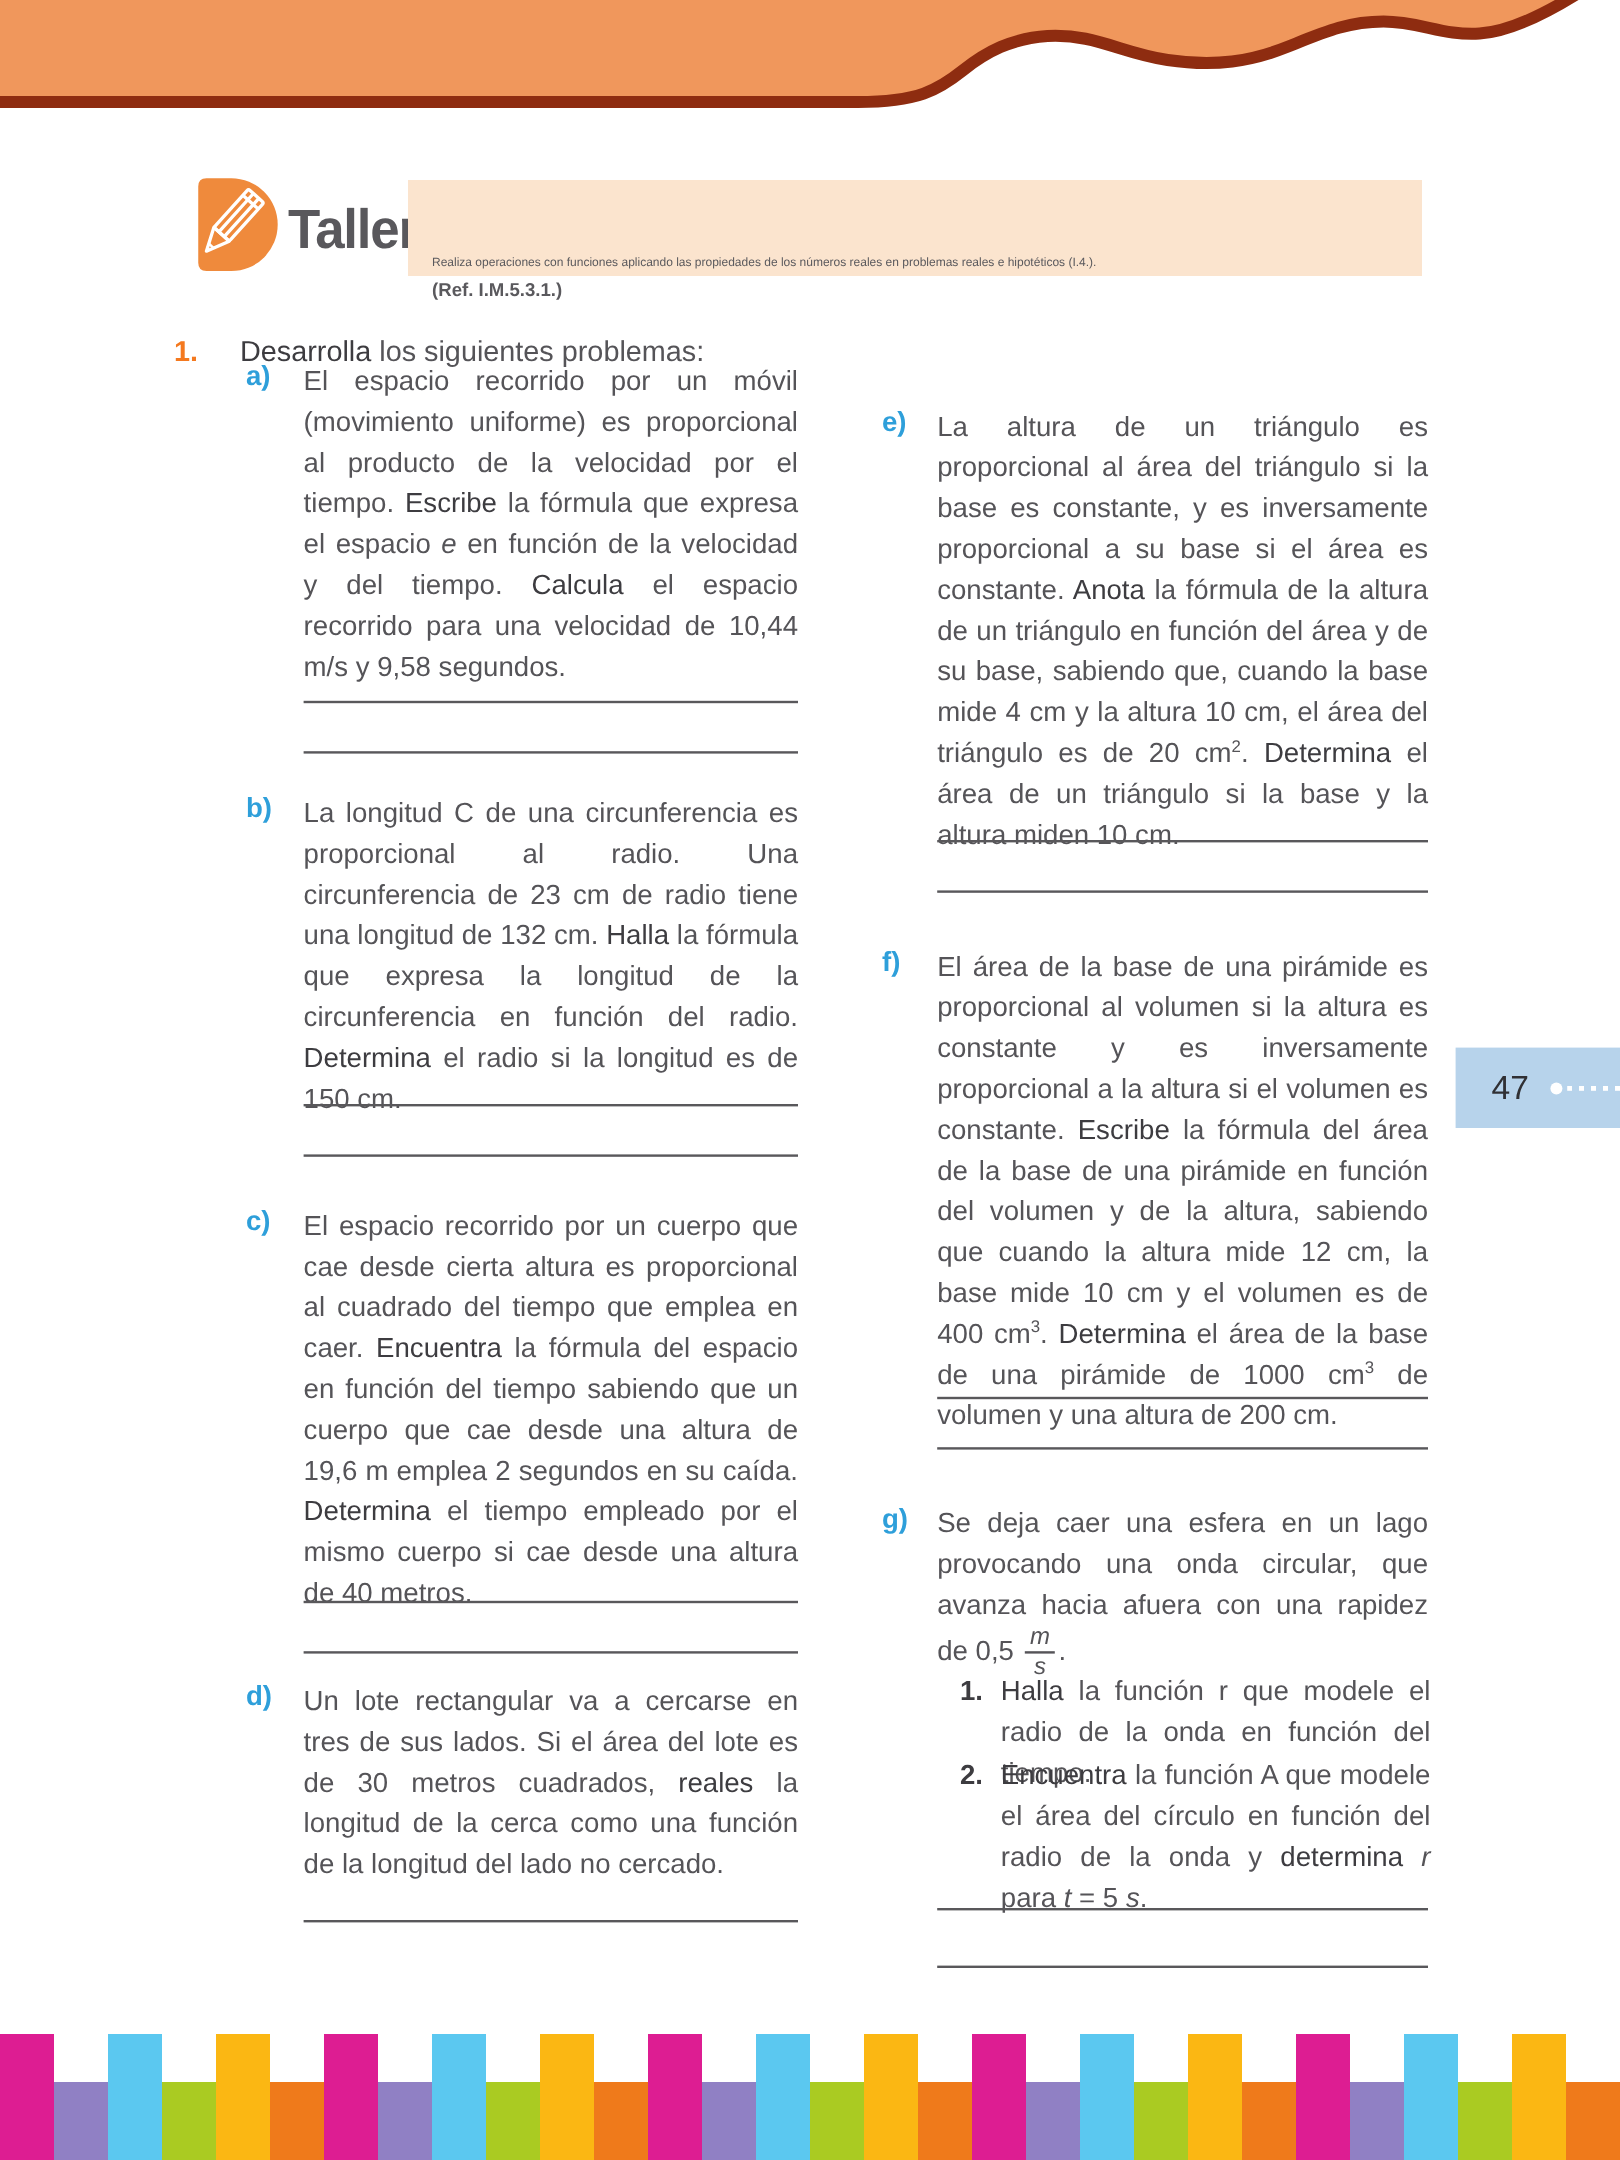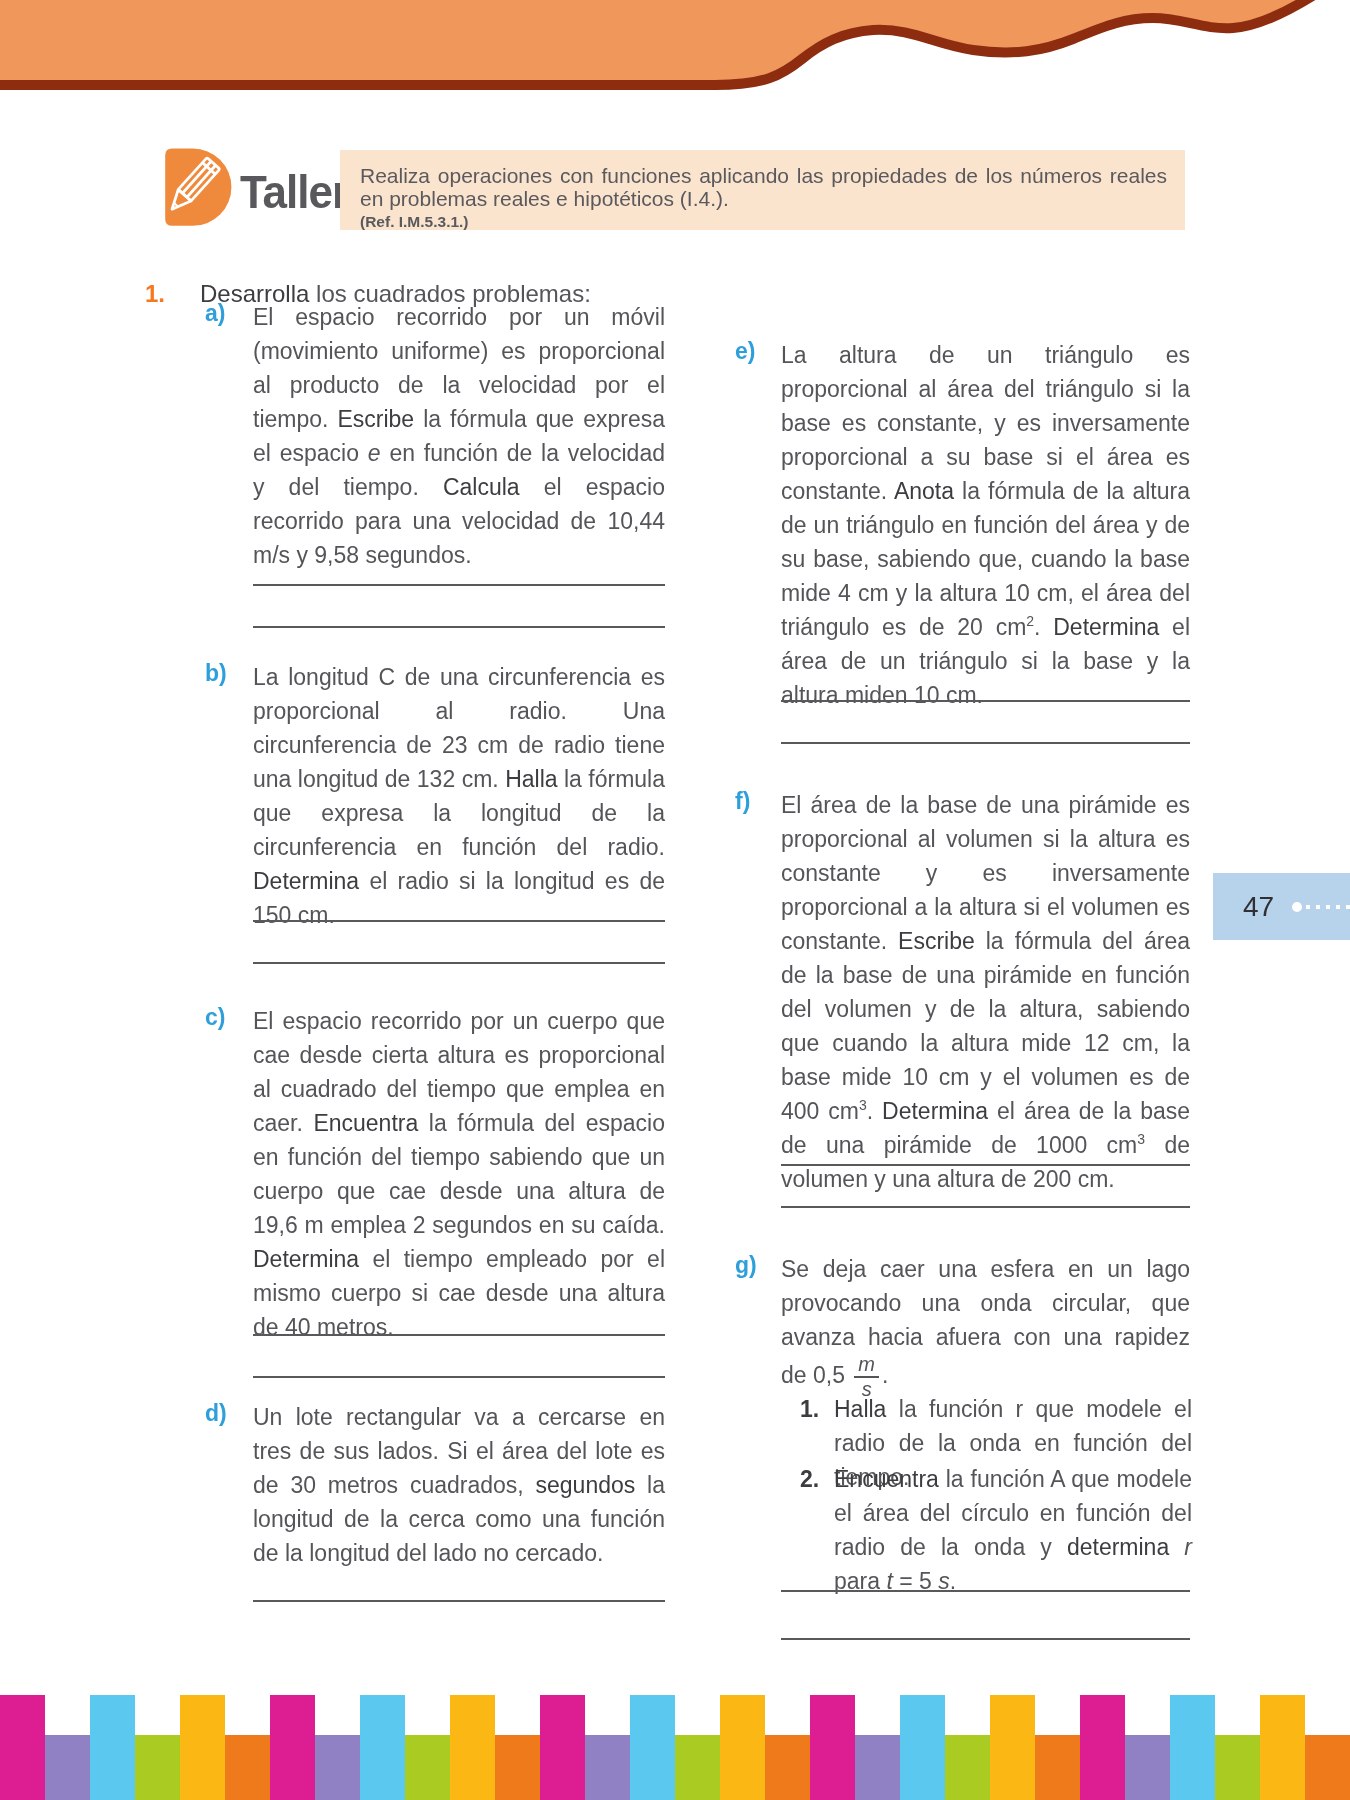--- a/index.html
+++ b/index.html
@@ -14,22 +14,23 @@
   .badge-title{
     position:absolute;left:240px;top:152px;width:100px;height:80px;
     font-size:44px;font-weight:bold;color:#59585C;letter-spacing:-1px;
     display:flex;align-items:center;transform:scaleY(1.05);
   }
   .objective-box{
     position:absolute;left:340px;top:150px;width:845px;height:80px;
     background:#FBE4CE;box-sizing:border-box;padding:14px 18px 0 20px;
   }
   .objective-main{
-    display:block;font-size:21px;line-height:23px;color:#5A595D;
+    display:block;font-size:10px;line-height:23px;color:#5A595D;
     text-align:justify;
+    margin-top:44px;
   }
   .objective-ref{display:block;font-size:15.5px;line-height:23px;color:#5A595D;font-weight:bold;}
   
   .intro{position:absolute;left:145px;top:280px;width:600px;display:flex;}
   .intro-num{width:55px;font-size:24px;font-weight:bold;color:#F4791F;}
   .intro-text{font-size:24px;color:#555458;}
   
   .prob{position:absolute;display:flex;}
   .prob.leftcol{left:205px;width:460px;}
   .prob.rightcol{left:735px;width:455px;}
@@ -104,21 +105,21 @@
 
   <div class="badge-title">Taller</div>
 
   <div class="objective-box">
     <span class="objective-main">Realiza operaciones con funciones aplicando las propiedades de los números reales en problemas reales e hipotéticos (I.4.).</span>
     <span class="objective-ref">(Ref. I.M.5.3.1.)</span>
   </div>
 
   <div class="intro">
     <span class="intro-num">1.</span>
-    <span class="intro-text"><span class="bold">Desarrolla</span><span> los cuadrados problemas:</span></span>
+    <span class="intro-text"><span class="bold">Desarrolla</span><span> los siguientes problemas:</span></span>
   </div>
 
   <div class="prob leftcol" style="top:300px">
     <span class="plabel">a)</span>
     <div class="ptext"><span>El espacio recorrido por un móvil (movimiento uniforme) es proporcional al producto de la velocidad por el tiempo. </span><span class="bold">Escribe</span><span> la fórmula que expresa el espacio </span><span class="italic">e</span><span> en función de la velocidad y del tiempo. </span><span class="bold">Calcula</span><span> el espacio recorrido para una velocidad de 10,44 m/s y 9,58 segundos.</span></div>
   </div>
   <div class="ans leftcol" style="top:584px"></div>
   <div class="ans leftcol" style="top:626px"></div>
 
   <div class="prob leftcol" style="top:660px">
@@ -130,21 +131,21 @@
 
   <div class="prob leftcol" style="top:1004px">
     <span class="plabel">c)</span>
     <div class="ptext"><span>El espacio recorrido por un cuerpo que cae desde cierta altura es proporcional al cuadrado del tiempo que emplea en caer. </span><span class="bold">Encuentra</span><span> la fórmula del espacio en función del tiempo sabiendo que un cuerpo que cae desde una altura de 19,6 m emplea 2 segundos en su caída. </span><span class="bold">Determina</span><span> el tiempo empleado por el mismo cuerpo si cae desde una altura de 40 metros.</span></div>
   </div>
   <div class="ans leftcol" style="top:1334px"></div>
   <div class="ans leftcol" style="top:1376px"></div>
 
   <div class="prob leftcol" style="top:1400px">
     <span class="plabel">d)</span>
-    <div class="ptext"><span>Un lote rectangular va a cercarse en tres de sus lados. Si el área del lote es de 30 metros cuadrados, </span><span class="bold">segundos</span><span> la longitud de la cerca como una función de la longitud del lado no cercado.</span></div>
+    <div class="ptext"><span>Un lote rectangular va a cercarse en tres de sus lados. Si el área del lote es de 30 metros cuadrados, </span><span class="bold">reales</span><span> la longitud de la cerca como una función de la longitud del lado no cercado.</span></div>
   </div>
   <div class="ans leftcol" style="top:1600px"></div>
 
   <div class="prob rightcol" style="top:338px">
     <span class="plabel">e)</span>
     <div class="ptext"><span>La altura de un triángulo es proporcional al área del triángulo si la base es constante, y es inversamente proporcional a su base si el área es constante. </span><span class="bold">Anota</span><span> la fórmula de la altura de un triángulo en función del área y de su base, sabiendo que, cuando la base mide 4 cm y la altura 10 cm, el área del triángulo es de 20 cm</span><span class="sup">2</span><span>. </span><span class="bold">Determina</span><span> el área de un triángulo si la base y la altura miden 10 cm.</span></div>
   </div>
   <div class="ans rightcol" style="top:700px"></div>
   <div class="ans rightcol" style="top:742px"></div>
 

